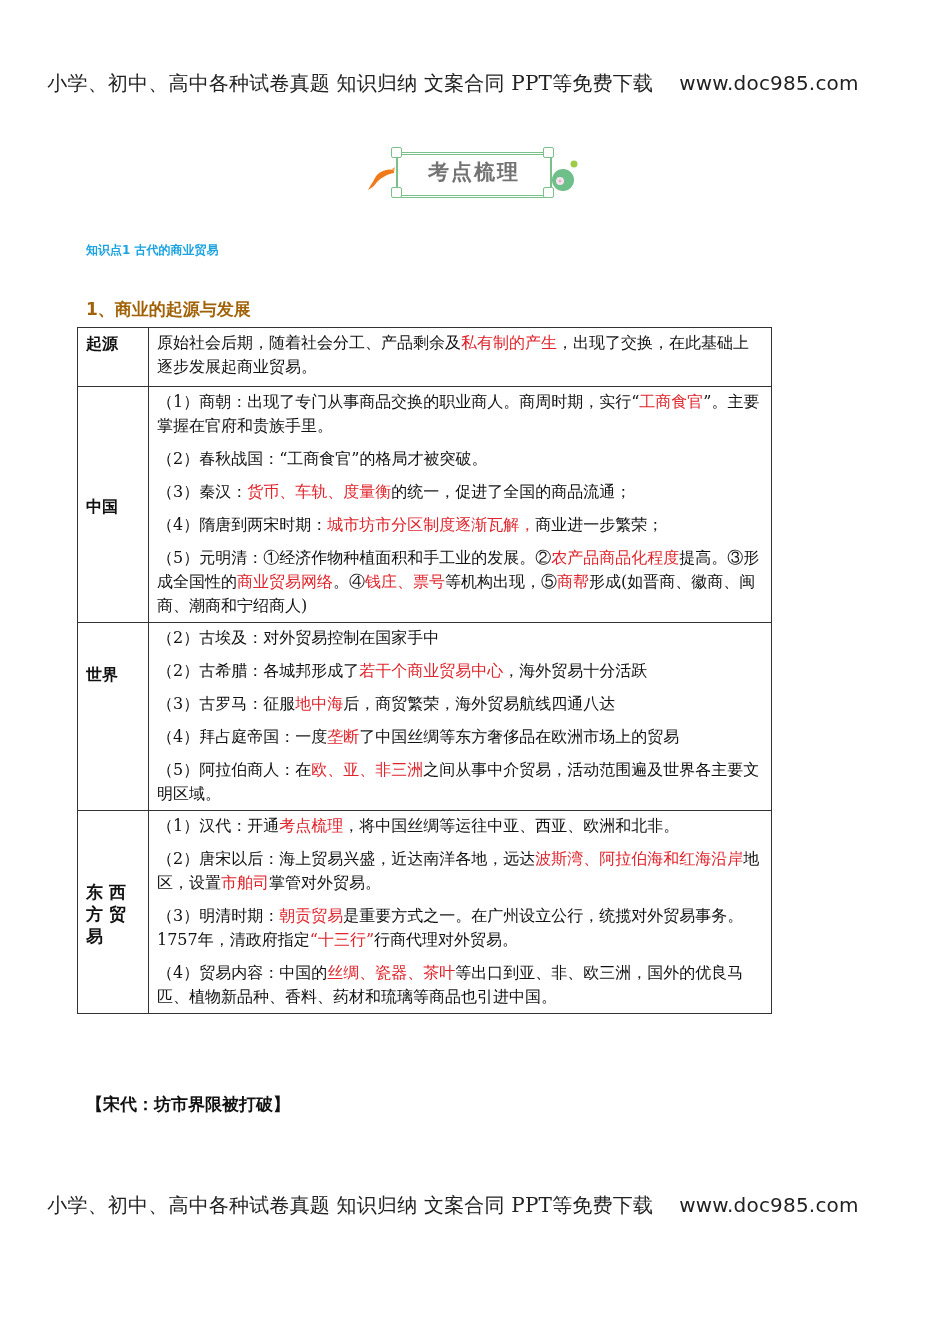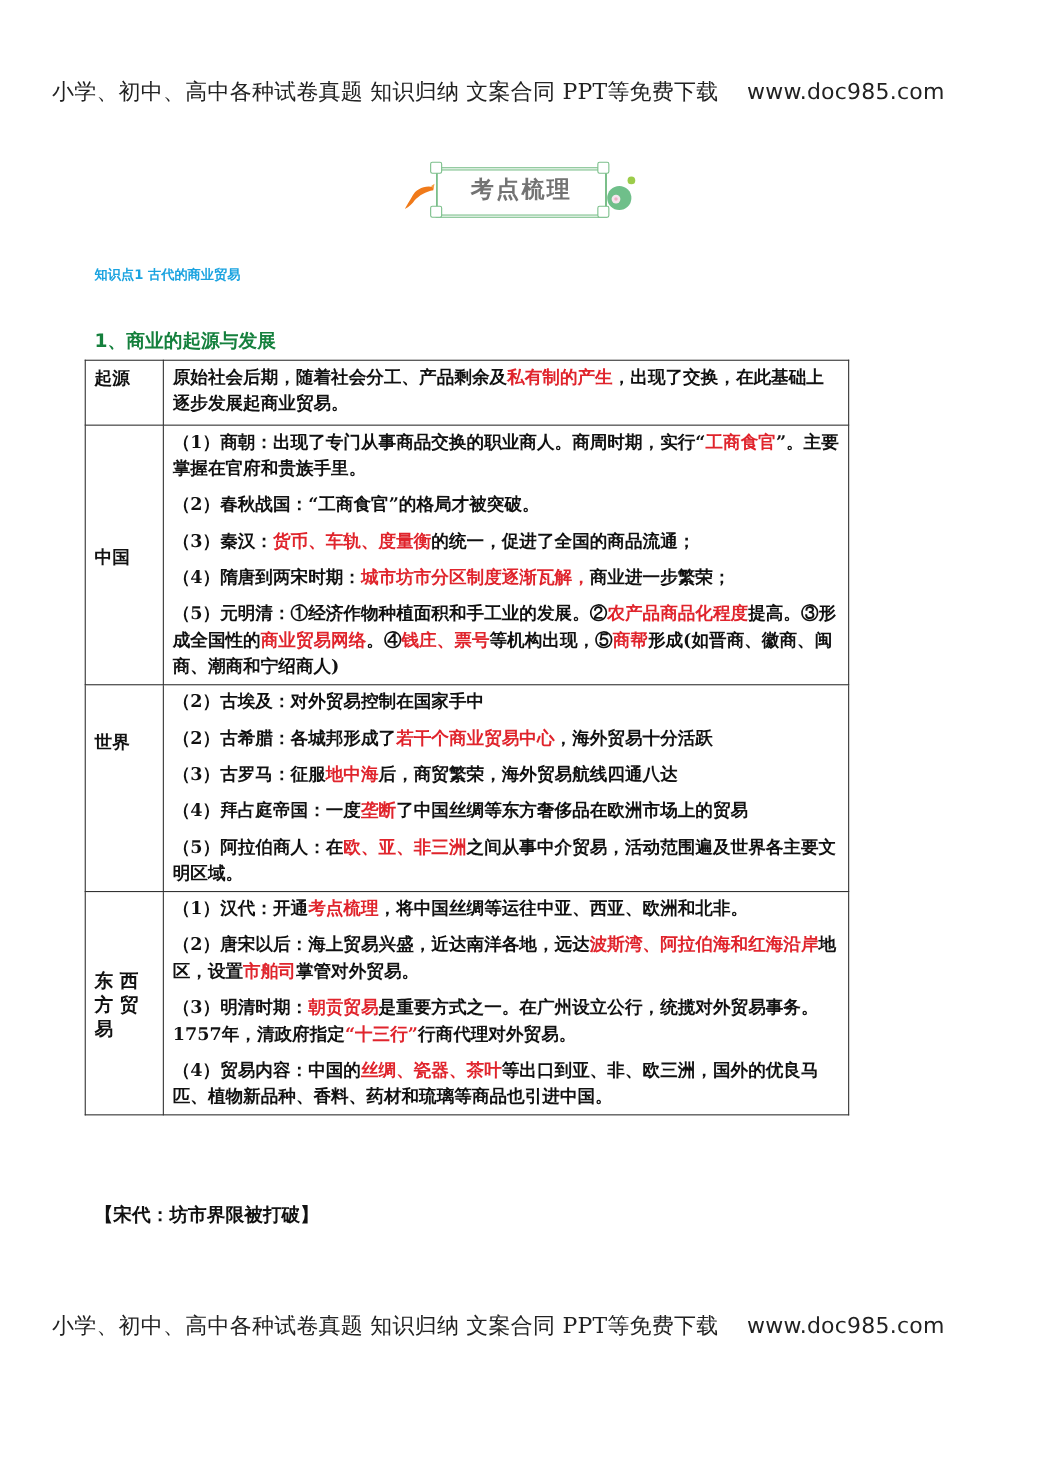--- a/index.html
+++ b/index.html
@@ -17,28 +17,28 @@
     border-top: 3px double #7bbf8a; border-bottom: 3px double #7bbf8a;
     border-left: 2px solid #7bbf8a; border-right: 2px solid #7bbf8a; background: #fff; }
   .corner { position: absolute; width: 9px; height: 9px; border: 1.5px solid #7bbf8a; background: #fff; border-radius: 2px; }
   .banner-title { position: absolute; left: 36px; top: 12px; width: 156px; text-align: center;
     font-family: "DejaVu Sans", "Liberation Sans", sans-serif; font-weight: bold; font-size: 21px;
     color: #737373; letter-spacing: 2px; }
   .fish { position: absolute; left: 6px; top: 20px; }
   .flower { position: absolute; left: 188px; top: 10px; }
   .kp-title { position: absolute; left: 86px; top: 242px; font-family: "DejaVu Sans", "Liberation Sans", sans-serif;
     font-weight: bold; font-size: 12px; color: #1aa3e0; }
-  .sec-title { position: absolute; left: 86px; top: 298px; font-size: 17px; font-weight: bold; color: #15803d;
+  .sec-title { position: absolute; left: 86px; top: 298px; font-size: 17px; font-weight: bold; color: #a16207;
     font-family: "DejaVu Sans", "Liberation Sans", sans-serif; }
   table.kt { position: absolute; left: 77px; top: 327px; width: 695px; border-collapse: collapse; }
   table.kt td { border: 1px solid #333; vertical-align: top; font-size: 16px; line-height: 24px; }
   td.lab { width: 62px; font-family: "DejaVu Sans", "Liberation Sans", sans-serif; font-weight: bold;
     font-size: 17px; padding: 4px 0 0 8px; }
   td.lab.mid { vertical-align: middle; }
-  td.cont { padding: 3px 8px 4px 8px; font-weight: bold; }
+  td.cont { padding: 3px 8px 4px 8px; }
   .item { margin: 0 0 9px 0; }
   .item:last-child { margin-bottom: 0; }
   .red { color: #e0242c; }
   .ew { font-family: "DejaVu Sans", "Liberation Sans", sans-serif; font-weight: bold; font-size: 17px; line-height: 22px; }
   .song-note { position: absolute; left: 86px; top: 1093px; font-size: 17px; font-weight: bold;
     font-family: "DejaVu Sans", "Liberation Sans", sans-serif; }
 </style>
 </head>
 <body>
 

